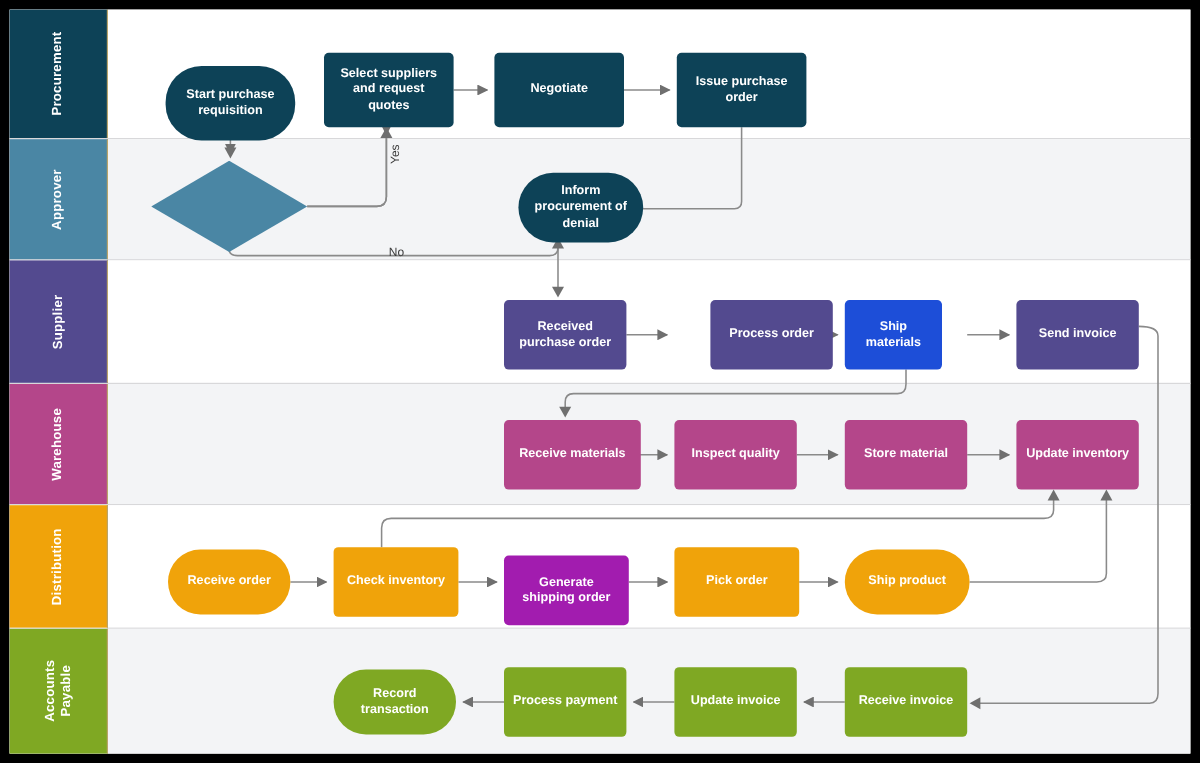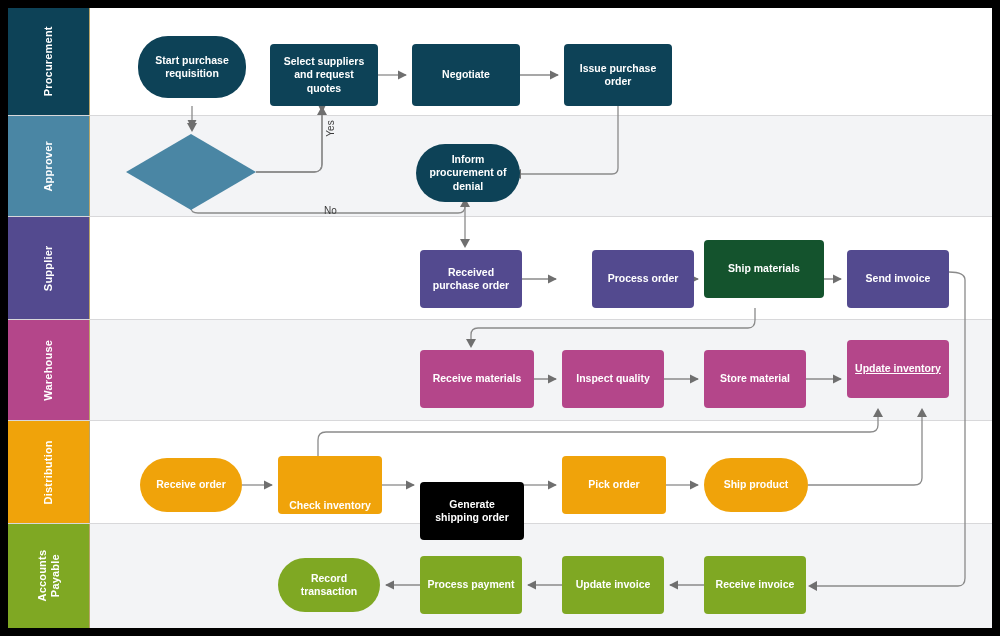--- a/index.html
+++ b/index.html
@@ -236,71 +236,71 @@
         <path d="M 516 477 L 548 477"></path>
         <path d="M 658 477 L 690 477"></path>
 
         <path d="M 696 577 L 662 577"></path>
         <path d="M 554 577 L 520 577"></path>
         <path d="M 412 577 L 378 577"></path>
       </g>
     </svg>
 
     <div id="nodes">
-        <div class="node pill" style="left: 130px; top: 28px; width: 108px; height: 62px; background: rgb(13, 66, 87);">
+        <div class="node pill" style="left: 130px; top: 47px; width: 108px; height: 62px; background: rgb(13, 66, 87);">
           <span>Start purchase requisition</span>
         </div>
         <div class="node" style="left: 262px; top: 36px; width: 108px; height: 62px; background: rgb(13, 66, 87);">
           <span>Select suppliers and request quotes</span>
         </div>
         <div class="node" style="left: 404px; top: 36px; width: 108px; height: 62px; background: rgb(13, 66, 87);">
           <span>Negotiate</span>
         </div>
         <div class="node" style="left: 556px; top: 36px; width: 108px; height: 62px; background: rgb(13, 66, 87);">
           <span>Issue purchase order</span>
         </div>
         <div class="node diamond-wrap" style="left: 118px; top: 126px; width: 130px; height: 76px;">
           <svg class="diamond-shape" viewBox="0 0 130 76" preserveAspectRatio="none">
             <polygon points="65,0 130,38 65,76 0,38" fill="#4a86a4"></polygon>
           </svg>
         </div>
-        <div class="node pill" style="left: 408px; top: 136px; width: 104px; height: 58px; background: rgb(13, 66, 87);">
+        <div class="node pill" style="left: 424px; top: 136px; width: 104px; height: 58px; background: rgb(13, 66, 87);">
           <span>Inform procurement of denial</span>
         </div>
         <div class="node" style="left: 412px; top: 242px; width: 102px; height: 58px; background: rgb(83, 74, 143);">
           <span>Received purchase order</span>
         </div>
         <div class="node" style="left: 554px; top: 242px; width: 102px; height: 58px; background: rgb(83, 74, 143); margin-left: 30px;">
           <span>Process order</span>
         </div>
-        <div class="node" style="left: 696px; top: 232px; width: 120px; height: 58px; background: #14532d;">
+        <div class="node" style="left: 696px; top: 242px; width: 81px; height: 58px; background: #1d4ed8;">
           <span>Ship materials</span>
         </div>
         <div class="node" style="left: 839px; top: 242px; width: 102px; height: 58px; background: rgb(83, 74, 143);">
           <span>Send invoice</span>
         </div>
         <div class="node" style="left: 412px; top: 342px; width: 114px; height: 58px; background: rgb(180, 70, 138);">
           <span>Receive materials</span>
         </div>
         <div class="node" style="left: 554px; top: 342px; width: 102px; height: 58px; background: rgb(180, 70, 138);">
           <span>Inspect quality</span>
         </div>
         <div class="node" style="left: 696px; top: 342px; width: 102px; height: 58px; background: rgb(180, 70, 138);">
           <span>Store material</span>
         </div>
-        <div class="node" style="left: 839px; top: 332px; width: 102px; height: 58px; background: rgb(180, 70, 138); text-decoration: underline;">
+        <div class="node" style="left: 839px; top: 342px; width: 102px; height: 58px; background: rgb(180, 70, 138);">
           <span>Update inventory</span>
         </div>
         <div class="node pill" style="left: 132px; top: 450px; width: 102px; height: 54px; background: rgb(240, 163, 10);">
           <span>Receive order</span>
         </div>
-        <div class="node" style="left: 270px; top: 448px; width: 104px; height: 58px; background: rgb(240, 163, 10); align-items: flex-end;">
+        <div class="node" style="left: 270px; top: 448px; width: 104px; height: 58px; background: rgb(240, 163, 10);">
           <span>Check inventory</span>
         </div>
-        <div class="node" style="left: 412px; top: 474px; width: 104px; height: 58px; background: #000000;">
+        <div class="node" style="left: 412px; top: 455px; width: 104px; height: 58px; background: #a21caf;">
           <span>Generate shipping order</span>
         </div>
         <div class="node" style="left: 554px; top: 448px; width: 104px; height: 58px; background: rgb(240, 163, 10);">
           <span>Pick order</span>
         </div>
         <div class="node pill" style="left: 696px; top: 450px; width: 104px; height: 54px; background: rgb(240, 163, 10);">
           <span>Ship product</span>
         </div>
         <div class="node pill" style="left: 270px; top: 550px; width: 102px; height: 54px; background: rgb(127, 168, 35);">
           <span>Record transaction</span>

